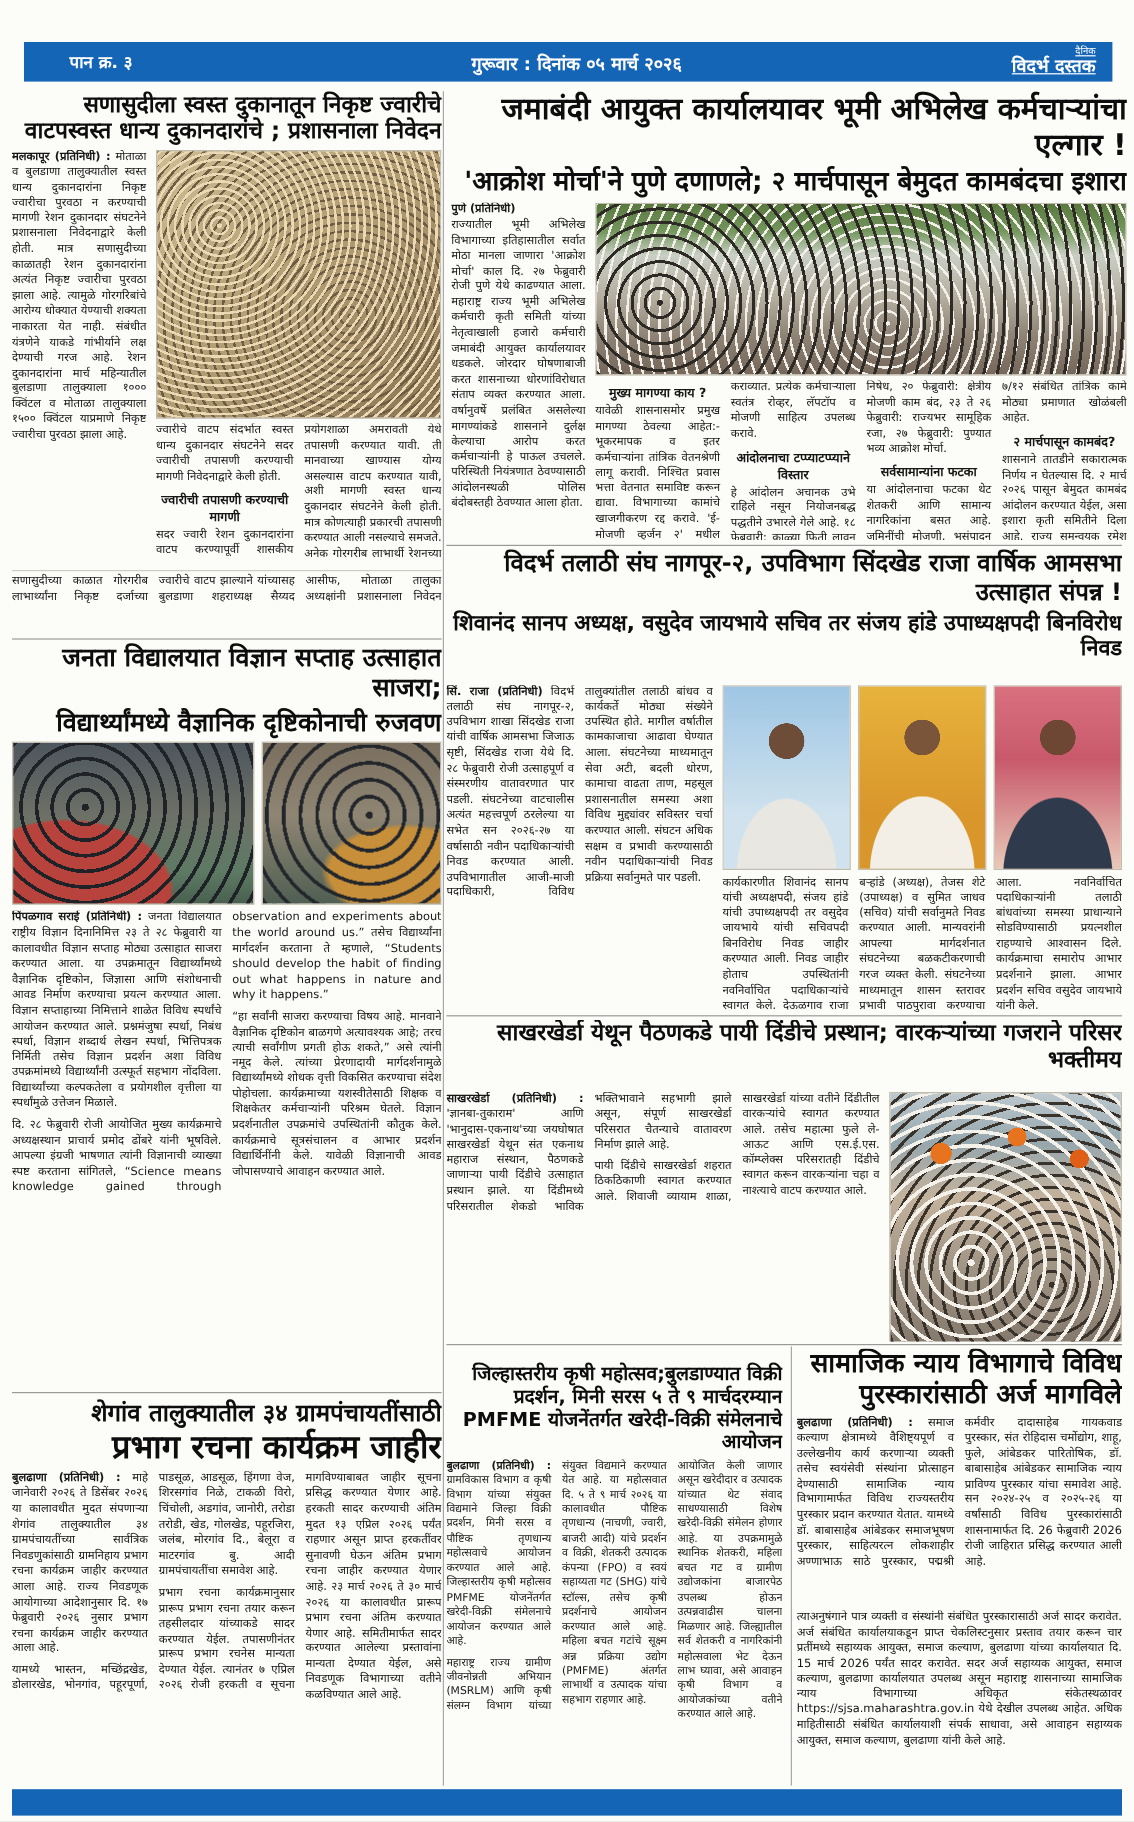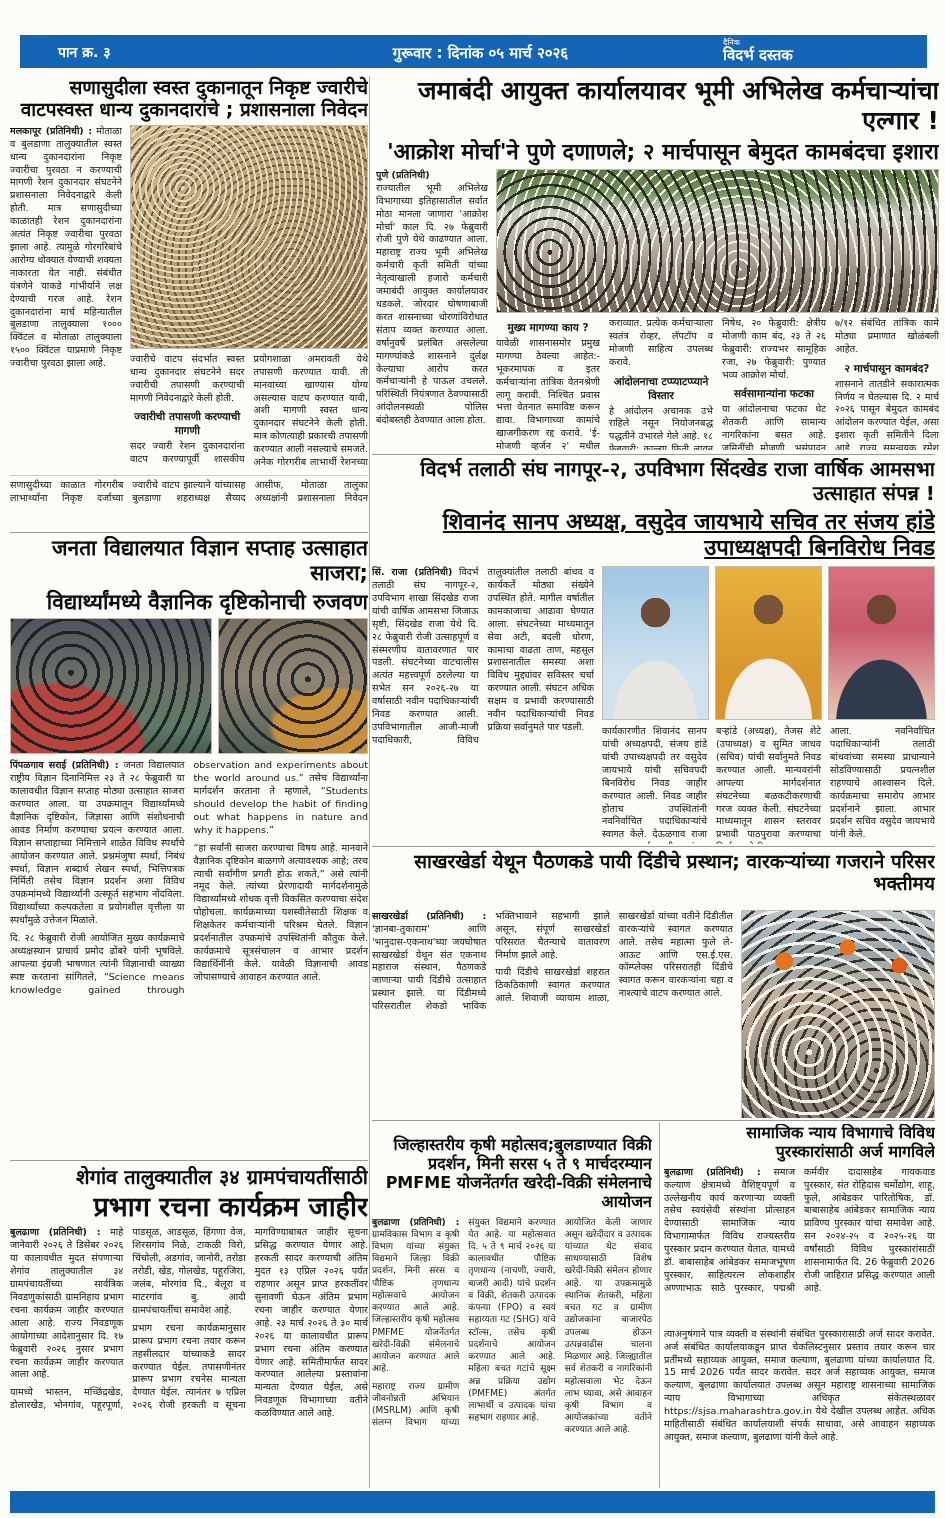--- a/index.html
+++ b/index.html
@@ -3,40 +3,40 @@
 <meta charset="utf-8">
 <style>
   html,body{margin:0;padding:0;background:#d9d9d9;}
   .page{position:relative;width:945px;height:1518px;margin:0 auto;background:#fcfcf9;
         font-family:"DejaVu Sans",sans-serif;color:#161616;overflow:hidden;}
   
   .topbar{position:absolute;left:20px;right:18px;top:35px;height:33px;background:#1565b6;
           color:#fff;display:flex;align-items:center;}
   .topbar .pageno{font-size:14px;font-weight:700;padding-left:38px;width:180px;}
   .topbar .dateline{flex:1;text-align:center;font-size:15px;font-weight:700;}
-  .topbar .masthead{width:190px;text-align:left;line-height:1.05;padding-right:14px;}
+  .topbar .masthead{width:190px;text-align:right;line-height:1.05;padding-right:14px;text-decoration:underline;}
   .topbar .m-top{display:block;font-size:8px;}
   .topbar .m-main{display:block;font-size:15px;font-weight:700;}
   
   .vr{position:absolute;width:1px;background:#a8a8a8;}
   .hrule{position:absolute;height:1px;background:#9a9a9a;}
   
   .art{position:absolute;overflow:hidden;}
   .hl{margin:0 0 4px 0;text-align:right;font-weight:700;line-height:1.18;color:#0d0d0d;}
   .hl-a{font-size:19px;}
   .hl-b1{font-size:25px;}
   .hl-b2{font-size:22px;margin-top:2px;}
   .hl-c{font-size:20px;}
-  .hl-c2{font-size:22px;margin-top:2px;text-decoration:underline;}
+  .hl-c2{font-size:18px;margin-top:2px;}
   .hl-d{font-size:21px;}
   .hl-e{font-size:19px;}
   .hl-f1{font-size:20px;margin-bottom:0;}
   .hl-f2{font-size:27px;margin-top:1px;}
   .hl-g{font-size:16px;margin-top:12px;}
-  .hl-h{font-size:16px;}
+  .hl-h{font-size:22px;}
   .body{font-size:9.5px;line-height:1.36;text-align:justify;margin:0 0 5px 0;}
   .byline{font-weight:700;}
   .subhd{font-size:10.5px;font-weight:700;text-align:center;margin:3px 0 3px 0;}
   .row{display:flex;gap:8px;}
   .colnarrow{width:112px;flex:none;overflow:hidden;}
   .grow{flex:1;min-width:0;overflow:hidden;}
   .cols2{columns:2;column-gap:9px;overflow:hidden;}
   .cols3{columns:3;column-gap:9px;overflow:hidden;}
   .cols4{columns:4;column-gap:9px;overflow:hidden;}
   
@@ -142,21 +142,21 @@
           <h4 class="subhd">२ मार्चपासून कामबंद?</h4>
           <p class="body">शासनाने तातडीने सकारात्मक निर्णय न घेतल्यास दि. २ मार्च २०२६ पासून बेमुदत कामबंद आंदोलन करण्यात येईल, असा इशारा कृती समितीने दिला आहे. राज्य समन्वयक रमेश सरकटे, सुनिल गोडसे यांच्यासह हजारो कर्मचारी आंदोलनात सहभागी झाले होते. आंदोलन आणखी तीव्र होण्याची शक्यता व्यक्त केली जात आहे.</p>
         </div>
       </div>
     </div>
   </section>
 
   <section class="art" style="left:372px;top:458px;width:563px;height:386px">
     <h2 class="hl hl-c">विदर्भ तलाठी संघ नागपूर-२, उपविभाग सिंदखेड राजा वार्षिक आमसभा उत्साहात संपन्न !</h2>
     <h3 class="hl hl-c2">शिवानंद सानप अध्यक्ष, वसुदेव जायभाये सचिव तर संजय हांडे उपाध्यक्षपदी बिनविरोध निवड</h3>
-    <div class="row" style="margin-top:5px;">
+    <div class="row" style="margin-top:19px;">
       <div style="width:222px;flex:none;overflow:hidden;height:312px;" class="cols2">
         <p class="body"><b class="byline">सिं. राजा (प्रतिनिधी)</b> <span>विदर्भ तलाठी संघ नागपूर-२, उपविभाग शाखा सिंदखेड राजा यांची वार्षिक आमसभा जिजाऊ सृष्टी, सिंदखेड राजा येथे दि. २८ फेब्रुवारी रोजी उत्साहपूर्ण व संस्मरणीय वातावरणात पार पडली. संघटनेच्या वाटचालीस अत्यंत महत्त्वपूर्ण ठरलेल्या या सभेत सन २०२६-२७ या वर्षासाठी नवीन पदाधिकाऱ्यांची निवड करण्यात आली. उपविभागातील आजी-माजी पदाधिकारी, विविध तालुक्यांतील तलाठी बांधव व कार्यकर्ते मोठ्या संख्येने उपस्थित होते. मागील वर्षातील कामकाजाचा आढावा घेण्यात आला. संघटनेच्या माध्यमातून सेवा अटी, बदली धोरण, कामाचा वाढता ताण, महसूल प्रशासनातील समस्या अशा विविध मुद्द्यांवर सविस्तर चर्चा करण्यात आली. संघटन अधिक सक्षम व प्रभावी करण्यासाठी नवीन पदाधिकाऱ्यांची निवड प्रक्रिया सर्वानुमते पार पडली.</span></p>
       </div>
       <div class="grow">
         <div class="photostrip">
           <div class="ph ph-port ph-port1"></div>
           <div class="ph ph-port ph-port2"></div>
           <div class="ph ph-port ph-port3"></div>
         </div>
         <div class="cols3" style="height:150px;">

